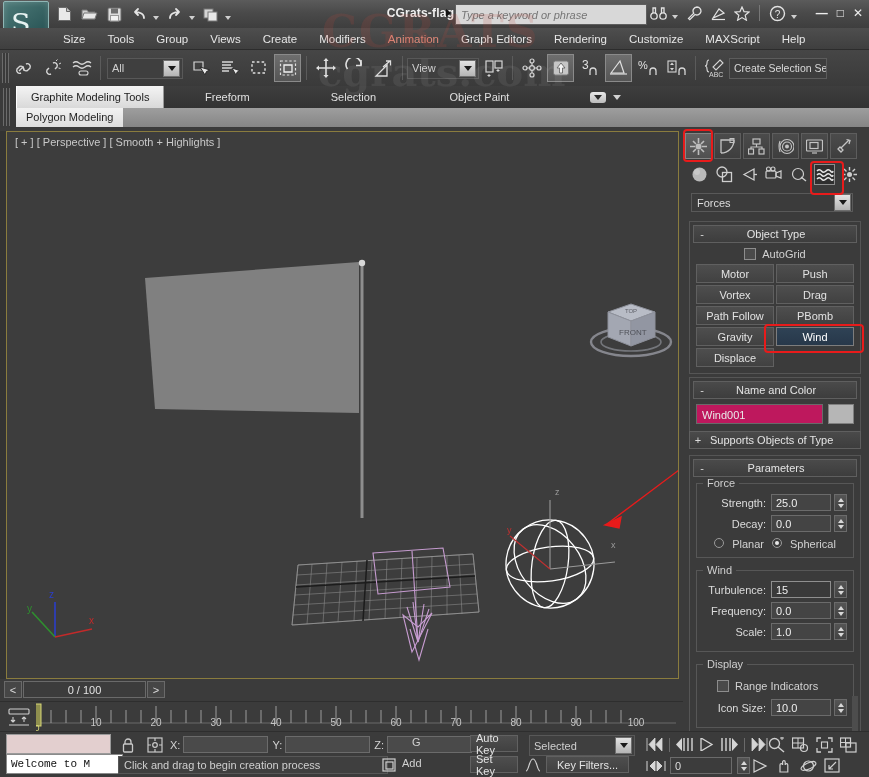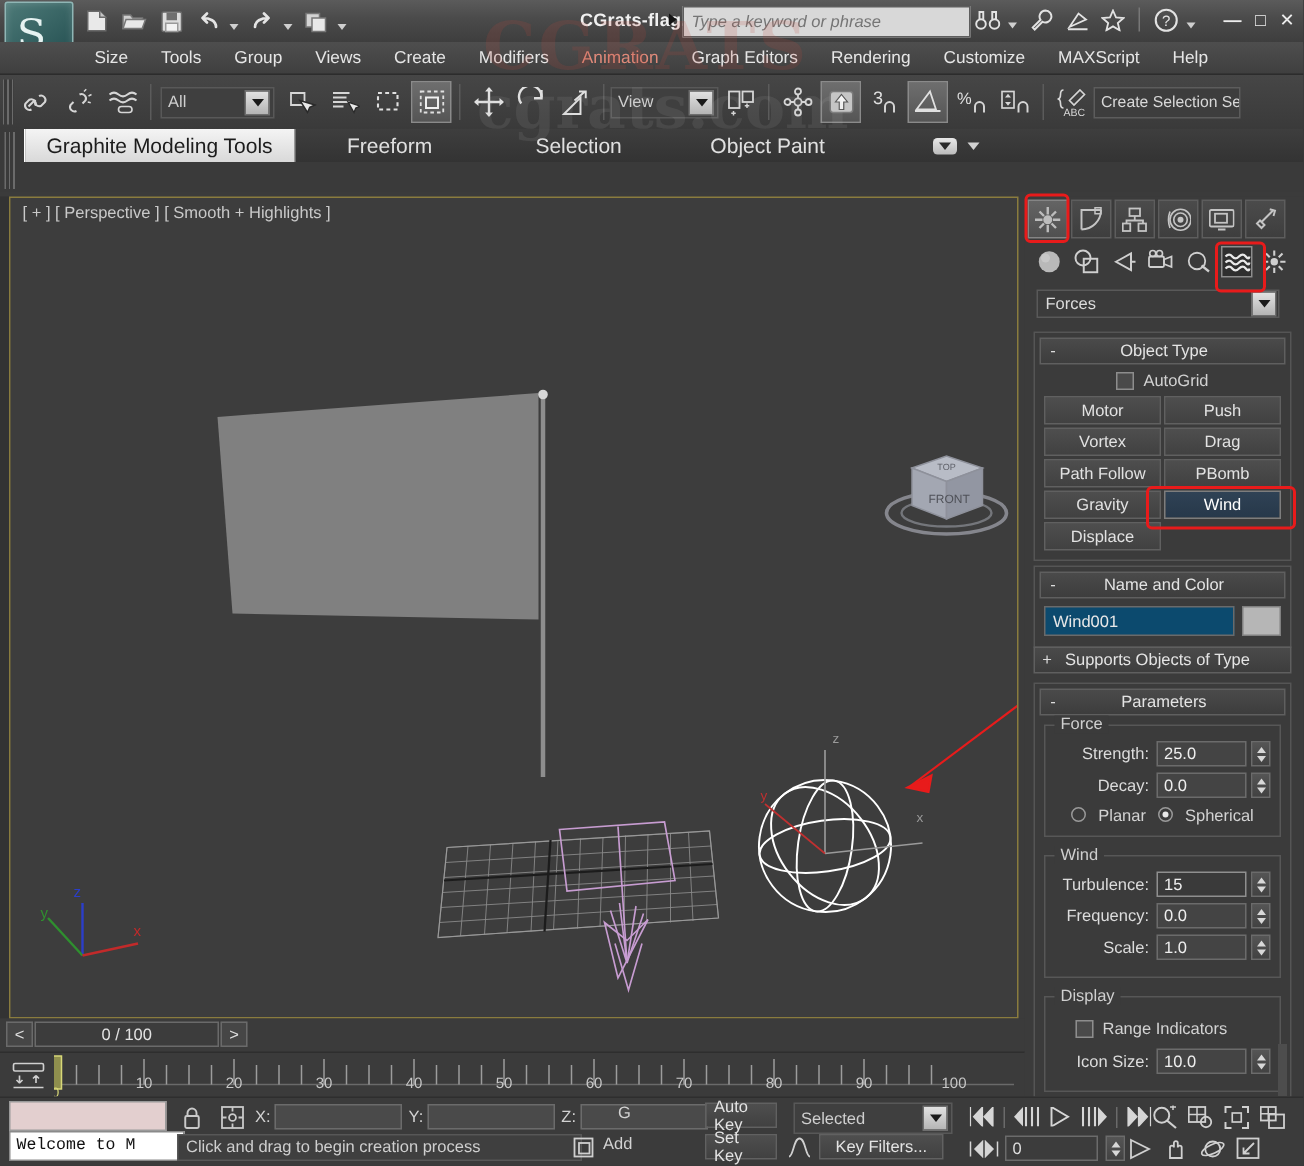--- a/index.html
+++ b/index.html
@@ -72,21 +72,21 @@
   .selset{height:19px;width:92px;background:#3d3d3d;border:1px solid #5c5c5c;color:#d8d8d8;
      font-size:10.5px;padding-left:4px;line-height:19px;overflow:hidden;white-space:nowrap;}
 
   
   .ribbon{position:absolute;left:0;top:86px;width:869px;height:42px;background:#3a3a3a;}
   .ribgrip{position:absolute;left:3px;top:2px;width:7px;height:38px;
      background:repeating-linear-gradient(90deg,#6b6b6b 0 1px,#3a3a3a 1px 3px);}
   .ribtabs{position:absolute;left:16px;top:0;width:853px;height:22px;
      background:linear-gradient(180deg,#3e3e3e,#333);display:flex;align-items:stretch;}
   .ribtab{min-width:98px;display:flex;align-items:center;justify-content:center;
-     font-size:14px;color:#e0e0e0;padding:0 14px;}
+     font-size:11px;color:#e0e0e0;padding:0 14px;}
   .ribtab.active{background:linear-gradient(180deg,#f4f4f4,#d9d9d9);color:#1c1c1c;
      border-left:1px solid #fff;border-right:1px solid #9a9a9a;}
   .ribtab .pill{width:16px;height:11px;background:linear-gradient(180deg,#e8e8e8,#bcbcbc);
      border-radius:3px;position:relative;}
   .ribtab .pill i{position:absolute;left:4px;top:3px;width:0;height:0;
      border-left:4px solid transparent;border-right:4px solid transparent;border-top:5px solid #2a2a2a;}
   .ribtab .mini{width:0;height:0;border-left:4px solid transparent;border-right:4px solid transparent;
      border-top:5px solid #d2d2d2;margin-left:7px;}
   .ribpanelbar{position:absolute;left:16px;top:22px;width:853px;height:19px;
      background:linear-gradient(180deg,#9e9e9e,#858585);}
@@ -120,21 +120,21 @@
      border:1px solid #5f5f5f;display:flex;align-items:center;box-sizing:border-box;}
   .rhead .pm{width:16px;text-align:center;font-size:11px;color:#dcdcdc;}
   .rhead .rt{flex:1;text-align:center;font-size:11px;color:#e4e4e4;padding-right:14px;}
   .cbrow{display:flex;align-items:center;justify-content:center;gap:6px;margin-top:5px;}
   .cbox{width:12px;height:12px;background:#4a4a4a;border:1px solid #8d8d8d;box-sizing:border-box;}
   .otgrid{display:grid;grid-template-columns:1fr 1fr;gap:2px;padding:4px 6px 6px 6px;}
   .obtn{height:19px;background:linear-gradient(180deg,#4e4e4e,#414141);border:1px solid #606060;
      color:#e2e2e2;font-size:11px;display:flex;align-items:center;justify-content:center;box-sizing:border-box;}
   .obtn.sel{background:linear-gradient(180deg,#2f4255,#27384a);border-color:#7d7d7d;color:#fff;}
   .namerow{display:flex;gap:5px;padding:5px 6px 7px 6px;}
-  .nameinput{flex:1;height:20px;background:#0c4a6e;border:1px solid #6a6a6a;color:#e8e8e8;
+  .nameinput{flex:1;height:20px;background:#be185d;border:1px solid #6a6a6a;color:#e8e8e8;
      font-size:11px;padding-left:5px;line-height:20px;box-sizing:border-box;}
   .swatch{width:26px;height:20px;background:#b6b6b6;border:1px solid #808080;box-sizing:border-box;}
   .grpbox{margin:6px 6px 4px 6px;border:1px solid #575757;padding:10px 6px 7px 6px;position:relative;}
   .grplab{position:absolute;left:6px;top:-7px;background:#3b3b3b;padding:0 4px;
      font-size:11px;color:#cfcfcf;}
   .prow{display:flex;align-items:center;margin-bottom:4px;}
   .plab{flex:1;text-align:right;padding-right:5px;font-size:11px;color:#dcdcdc;}
   .pfield{width:60px;height:17px;background:#444;border:1px solid #6b6b6b;color:#eee;
      font-size:11px;padding-left:4px;line-height:17px;box-sizing:border-box;}
   .pfield.edit{background:#3a3a3a;border-color:#8f8f8f;}
@@ -448,20 +448,23 @@
         <div class="ribtab">Freeform</div>
         <div class="ribtab">Selection</div>
         <div class="ribtab">Object Paint</div>
         <div class="ribtab">
           <span class="pill">
             <i></i>
           </span>
           <span class="mini"></span>
         </div>
       </div>
+    <div class="ribpanelbar">
+      <div class="ribpanel">Polygon Modeling</div>
+    </div>
   </div>
   <div class="wm wm2">cgrats.com</div>
 
   <div class="vscrollL"></div>
 
   <div class="vpwrap">
     <svg class="vpsvg" width="671" height="546" viewBox="0 0 671 546">
       <rect x="0" y="0" width="671" height="546" fill="#3d3d3d"></rect>
 
       <polygon points="138,146 352,130 352,281 148,277" fill="#808080"></polygon>

